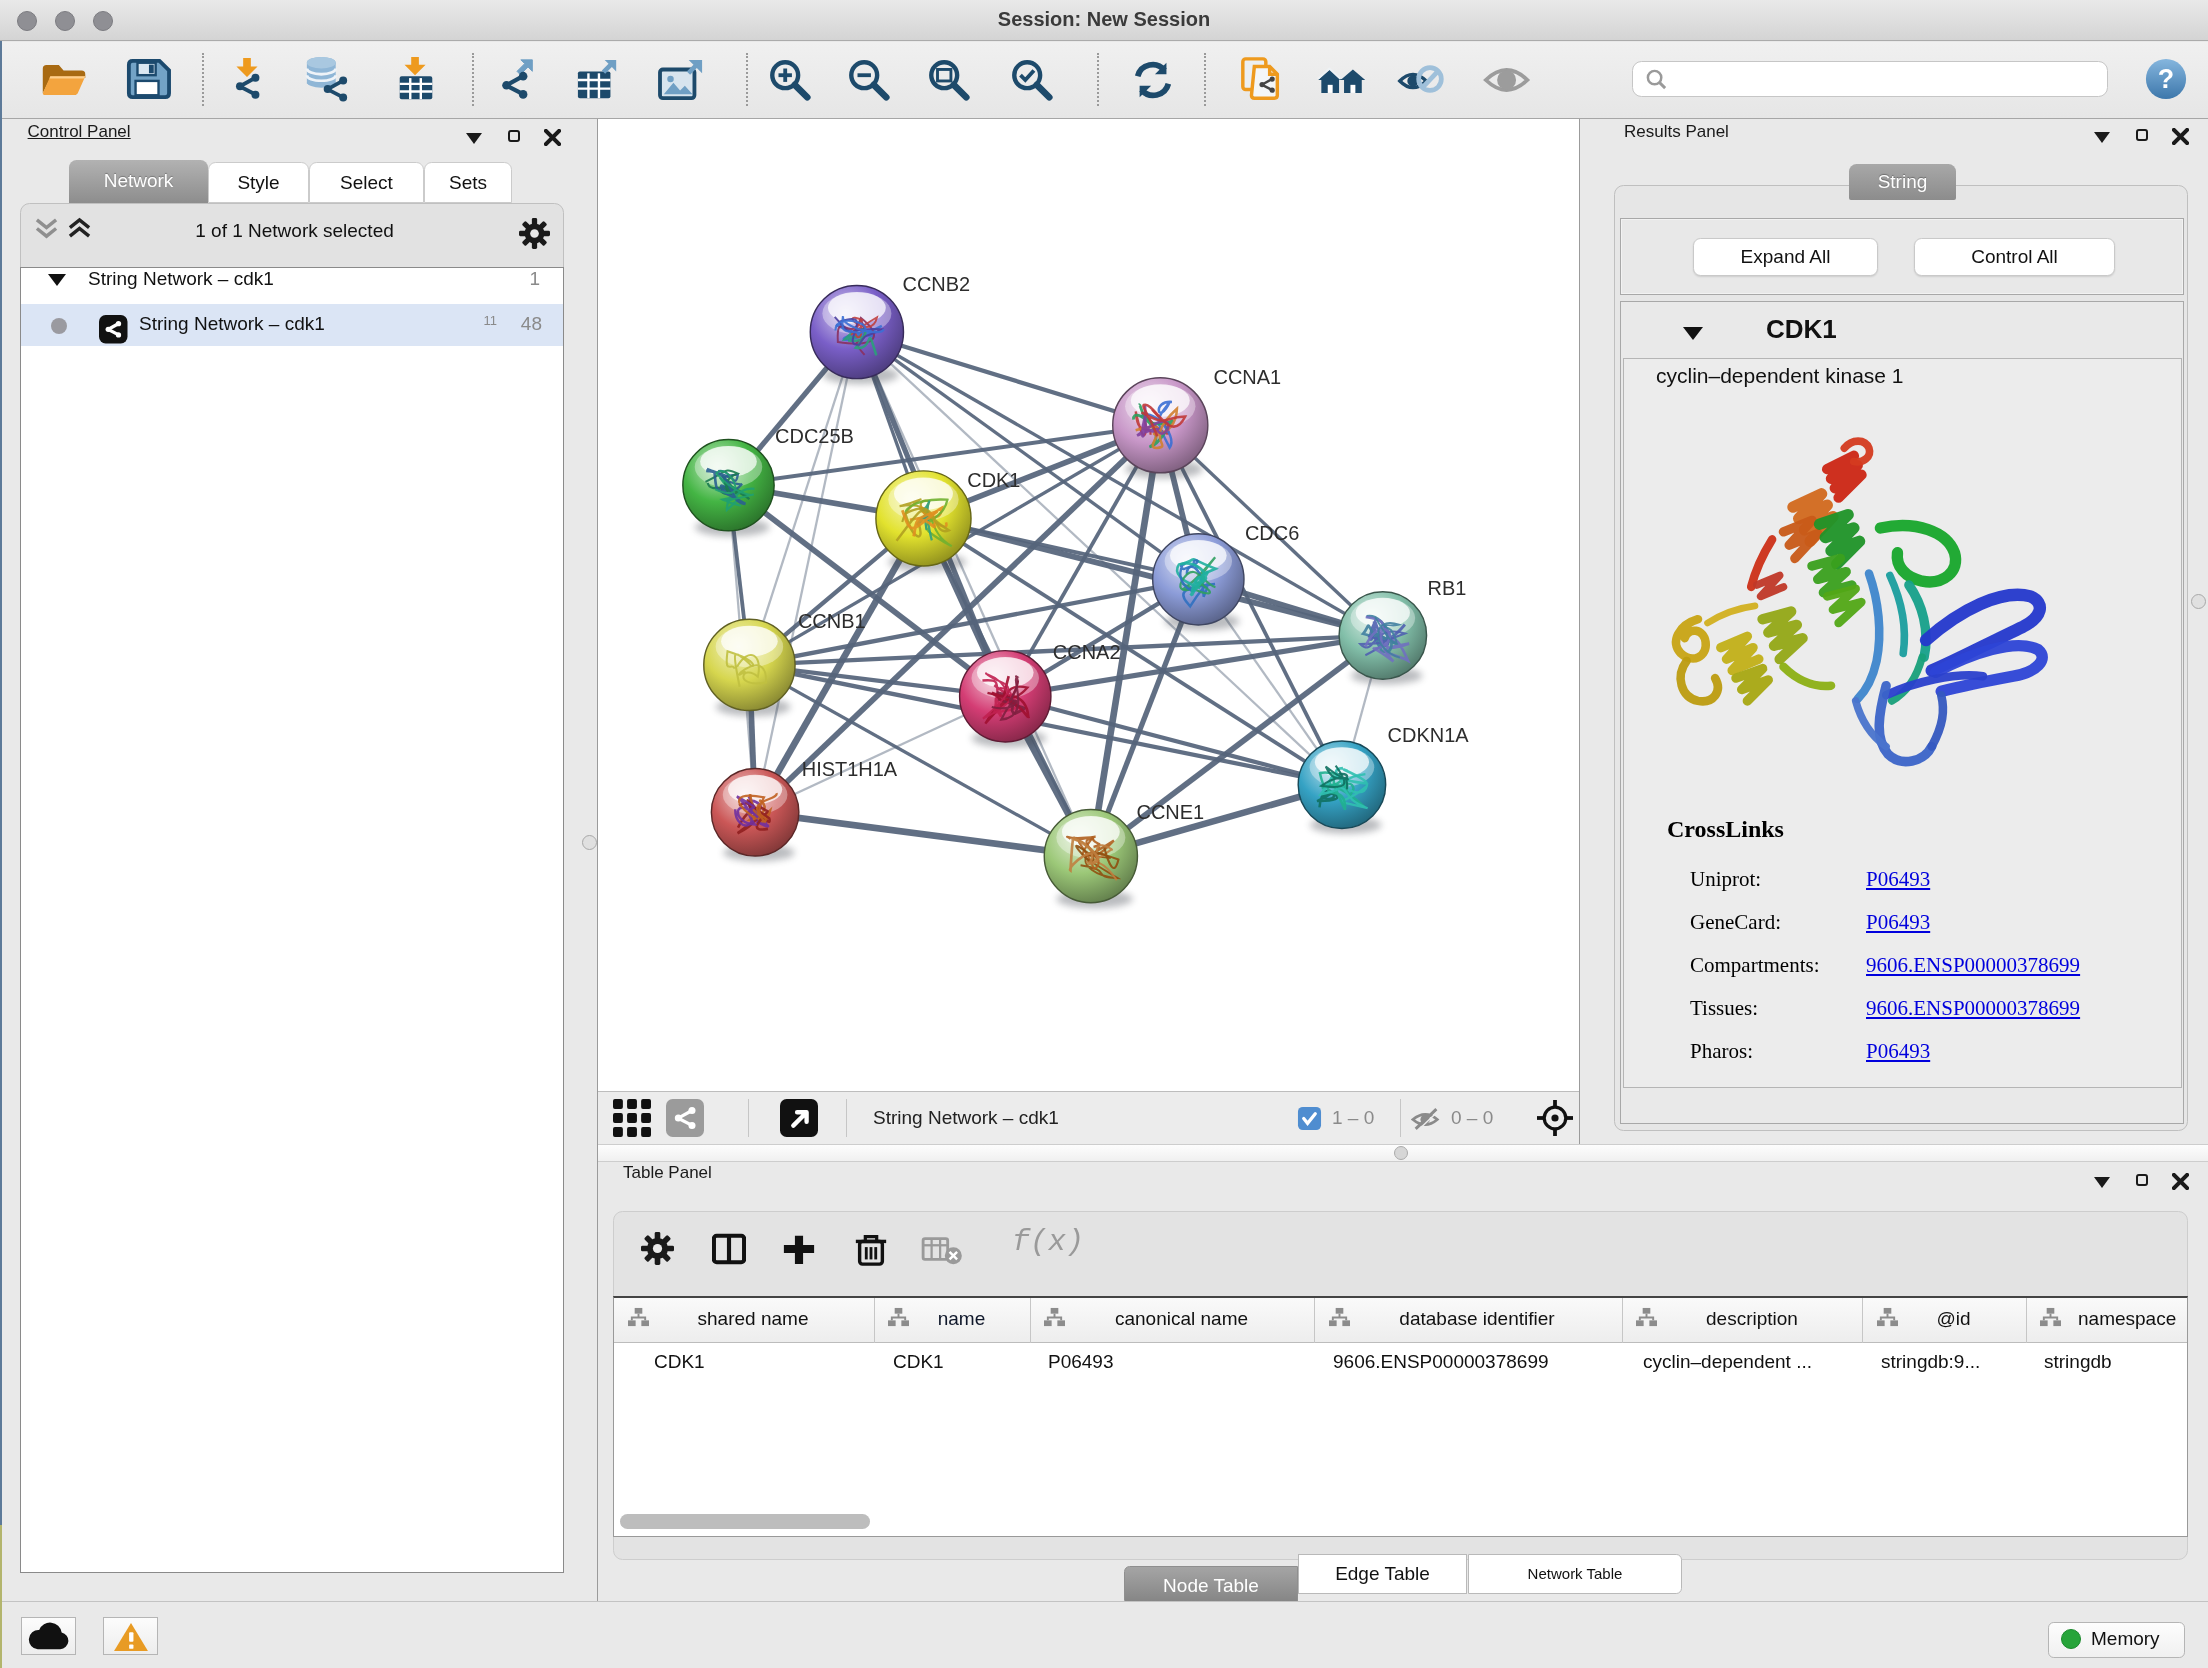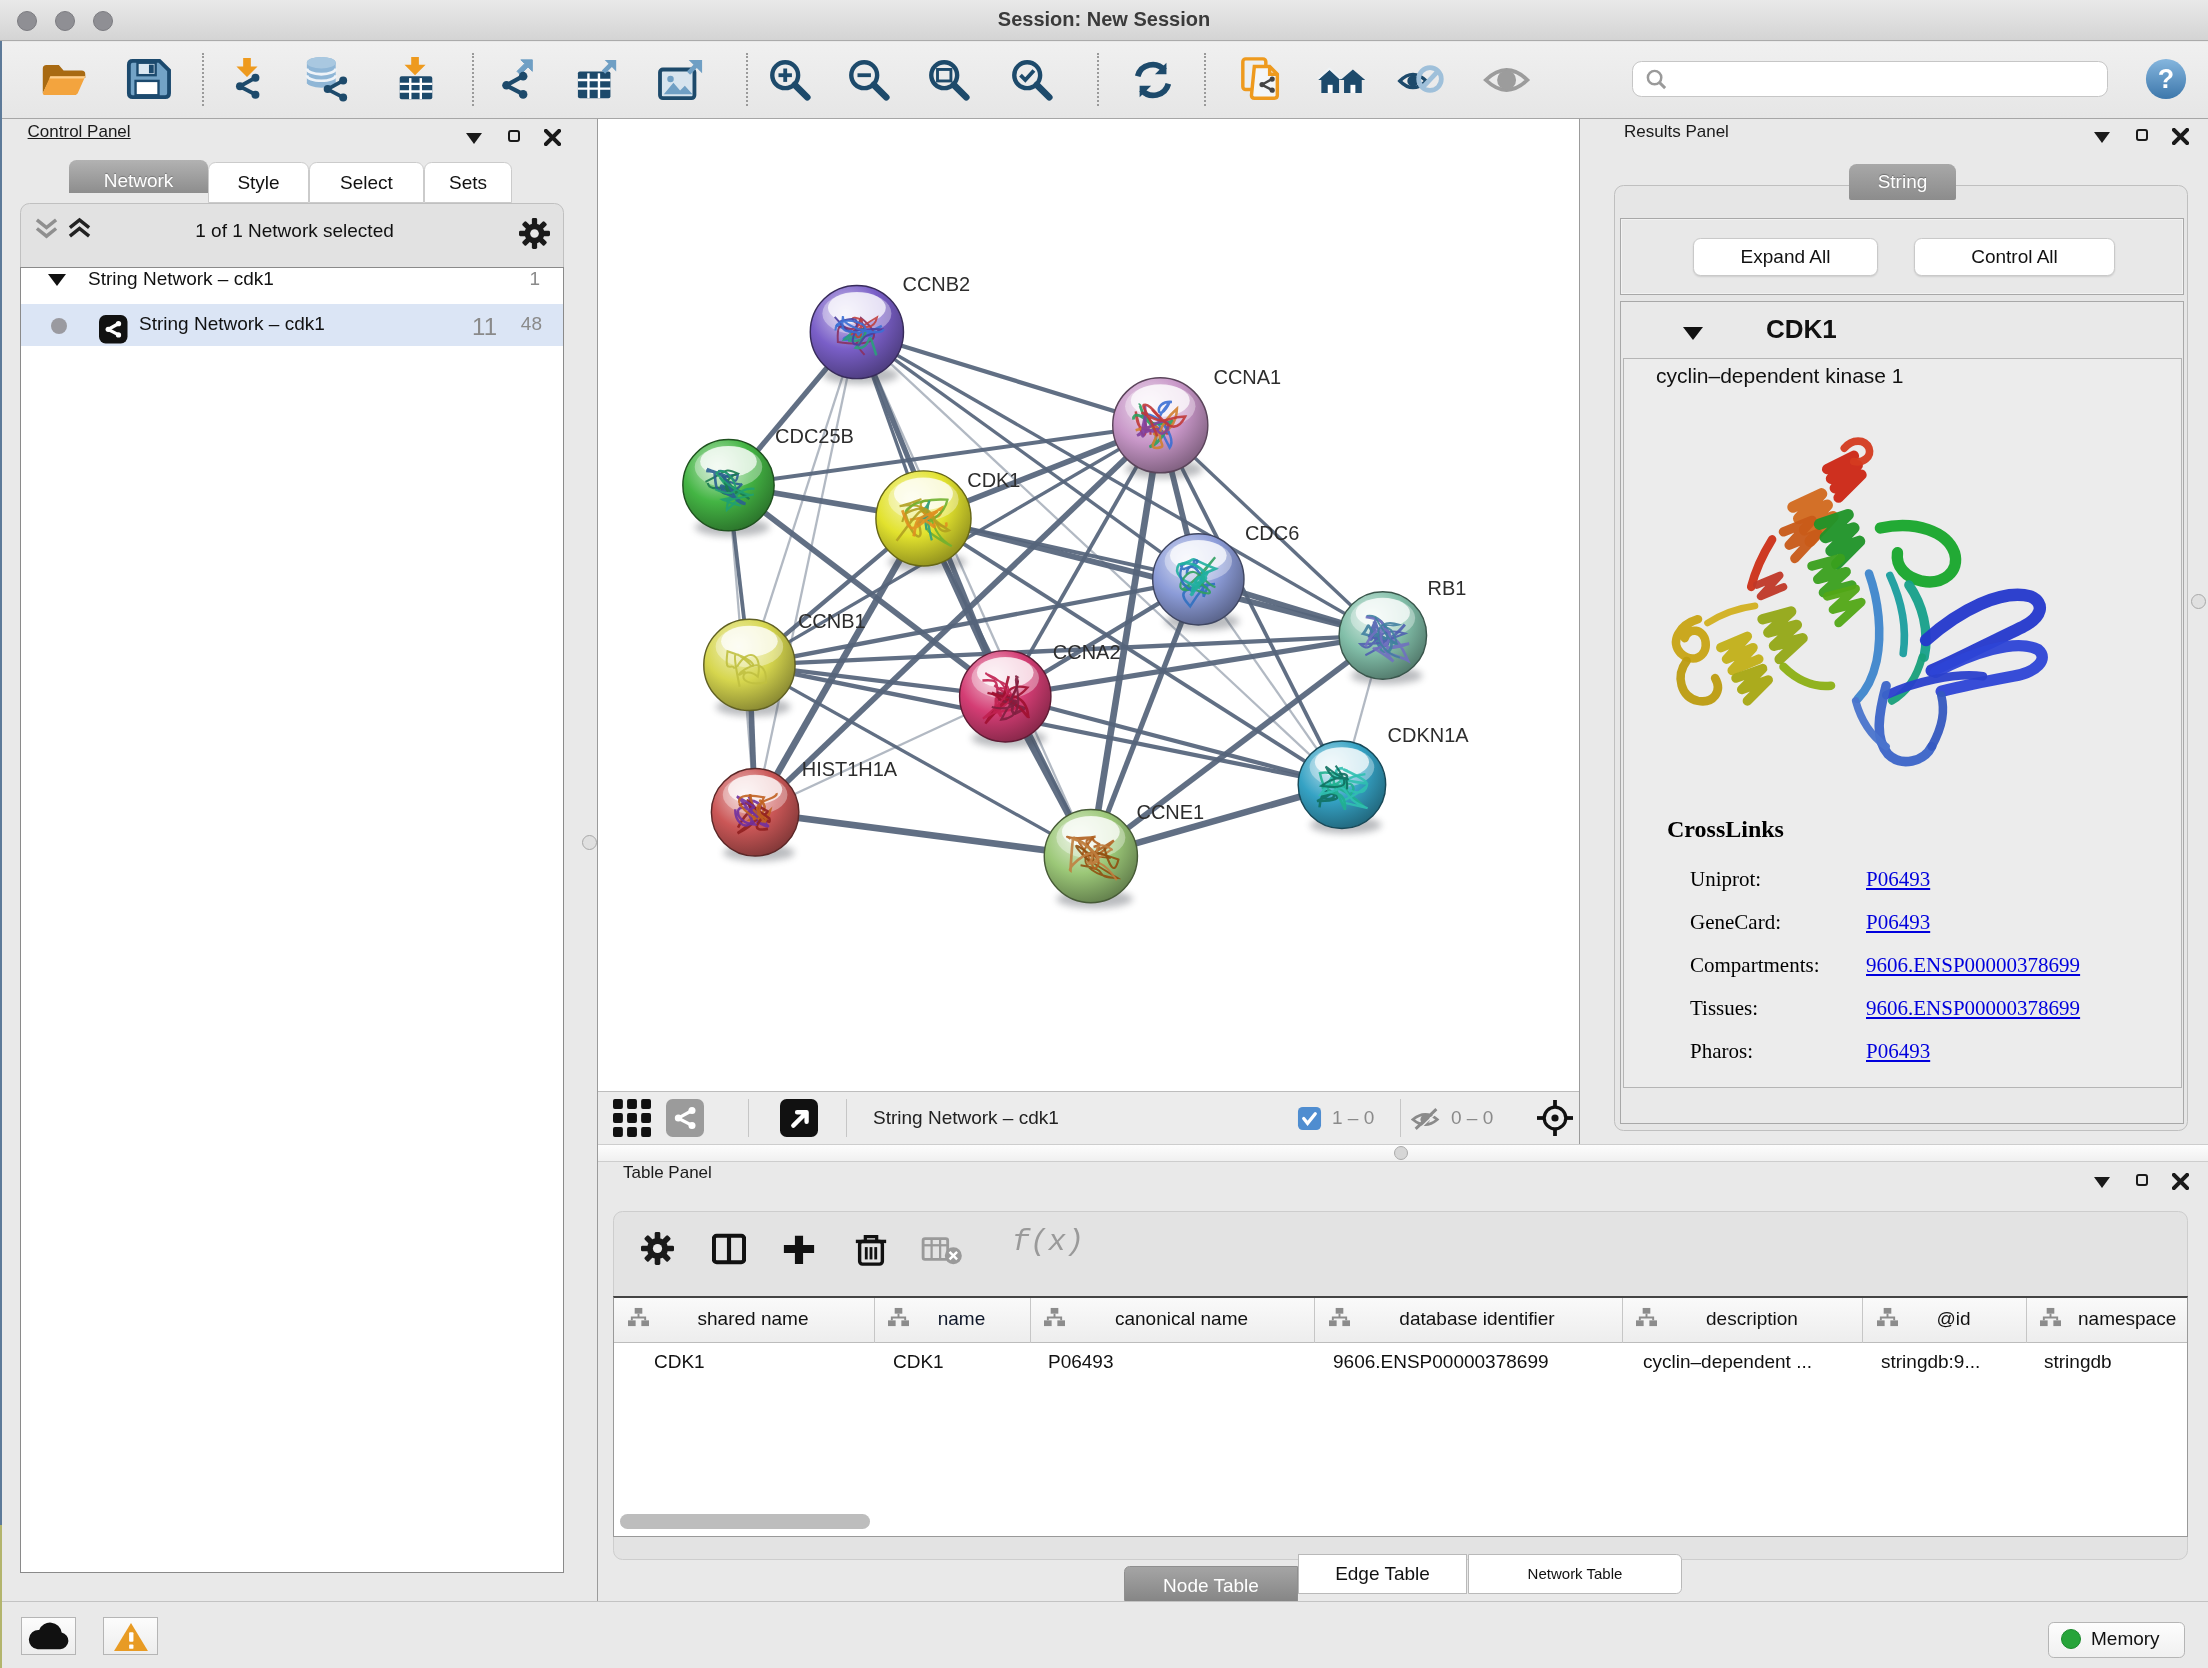--- a/index.html
+++ b/index.html
@@ -151,21 +151,21 @@
         <circle cx="23" cy="23" r="21" fill="url(#hg)"></circle>
         <text x="23" y="32" font-size="28" font-weight="bold" fill="#fff" text-anchor="middle" font-family="Liberation Sans, sans-serif">?</text>
       </svg></div>
     <div style="position:absolute;left:0;top:119px;width:598px;height:1482px;background:#e9e9e9;border-right:1.9px solid #9b9b9b;"></div>
     <div style="position:absolute;left:27.6px;top:122px;font-size:17px;color:#1a1a1a;text-decoration:underline;">Control Panel</div>
     <div style="position:absolute;left:466px;top:133px;width:0;height:0;border-left:8.6px solid transparent;border-right:8.6px solid transparent;border-top:11.4px solid #1a1a1a;"></div>
     <div style="position:absolute;left:508px;top:130px;width:12.4px;height:12.4px;border:2.5px solid #1a1a1a;border-radius:2.9px;"></div>
     <div style="position:absolute;left:544px;top:129px;width:17px;height:17px;"><svg width="17" height="17" viewBox="0 0 18 18">
         <path d="M2 2 L16 16 M16 2 L2 16" stroke="#1a1a1a" stroke-width="4.4" stroke-linecap="round"></path>
       </svg></div>
-    <div style="position:absolute;left:69px;top:160px;width:139px;height:33px;background:linear-gradient(#b2b2b2,#8d8d8d);border-radius:7.6px 7.6px 0 0;color:#fff;font-size:19px;text-align:center;line-height:41px;text-shadow:0 -1px 1px #777;">Network</div>
+    <div style="position:absolute;left:69px;top:160px;width:139px;height:43px;background:linear-gradient(#b2b2b2,#8d8d8d);border-radius:7.6px 7.6px 0 0;color:#fff;font-size:19px;text-align:center;line-height:41px;text-shadow:0 -1px 1px #777;">Network</div>
     <div style="position:absolute;left:208px;top:162px;width:101px;height:41px;background:#fff;border:1px solid #cbcbcb;border-radius:7.6px 7.6px 0 0;color:#111;font-size:19px;text-align:center;line-height:39px;">Style</div>
     <div style="position:absolute;left:309px;top:162px;width:115px;height:41px;background:#fff;border:1px solid #cbcbcb;border-radius:7.6px 7.6px 0 0;color:#111;font-size:19px;text-align:center;line-height:39px;">Select</div>
     <div style="position:absolute;left:424px;top:162px;width:88px;height:41px;background:#fff;border:1px solid #cbcbcb;border-radius:7.6px 7.6px 0 0;color:#111;font-size:19px;text-align:center;line-height:39px;">Sets</div>
     <div style="position:absolute;left:20px;top:203px;width:544px;height:65px;background:#e2e2e2;border:1px solid #c0c0c0;border-radius:9.5px 9.5px 0 0;"></div>
     <div style="position:absolute;left:34px;top:217px;width:25px;height:23px;"><svg width="25" height="23" viewBox="0 0 26 24">
         <path d="M3 3 l10 8 10-8 M3 12 l10 8 10-8" fill="none" stroke="#8f8f8f" stroke-width="3.6"></path>
       </svg></div>
     <div style="position:absolute;left:67px;top:217px;width:25px;height:23px;"><svg width="25" height="23" viewBox="0 0 26 24">
         <path d="M3 11 l10-8 10 8 M3 20 l10-8 10 8" fill="none" stroke="#222" stroke-width="3.6"></path>
       </svg></div>
@@ -192,21 +192,21 @@
         <rect x="0" y="0" width="30" height="30" rx="7" fill="#111"></rect>
         <g transform="translate(6.600000,6.000000)">
           <circle cx="13.920000" cy="3.132000" r="2.784000" fill="#ffffff"></circle>
           <circle cx="3.132000" cy="9.048000" r="2.784000" fill="#ffffff"></circle>
           <circle cx="13.920000" cy="14.964000" r="2.784000" fill="#ffffff"></circle>
           <line x1="13.224000" y1="3.480000" x2="3.828000" y2="8.700000" stroke="#ffffff" stroke-width="3.400000"></line>
           <line x1="3.828000" y1="9.570000" x2="13.572000" y2="14.616000" stroke="#ffffff" stroke-width="3.400000"></line>
         </g>
       </svg></div>
     <div style="position:absolute;left:139px;top:313px;font-size:19px;color:#111;">String Network – cdk1</div>
-    <div style="position:absolute;left:465px;top:313px;width:32px;text-align:right;font-size:24px;color:#8a8a8a;">11</div>
+    <div style="position:absolute;left:465px;top:313px;width:32px;text-align:right;font-size:13px;color:#8a8a8a;">11</div>
     <div style="position:absolute;left:510px;top:313px;width:32px;text-align:right;font-size:19px;color:#8a8a8a;">48</div>
     <div style="position:absolute;left:582px;top:835px;width:15px;height:15px;border-radius:50%;background:#e0e0e0;border:1px solid #a8a8a8;"></div>
     <div style="position:absolute;left:598px;top:119px;width:981px;height:972px;background:#fff;"></div>
     <div style="position:absolute;left:598px;top:119px;width:981px;height:972px;"><svg width="980" height="972" viewBox="630 125 1030 1022" font-family="Liberation Sans, sans-serif">
         <defs>
           <filter id="nblur" x="-60%" y="-60%" width="220%" height="220%">
             <feGaussianBlur stdDeviation="4"></feGaussianBlur>
           </filter>
           <radialGradient id="ng0" cx="0.38" cy="0.30" r="0.85">
             <stop offset="0" stop-color="#d4cced"></stop>

